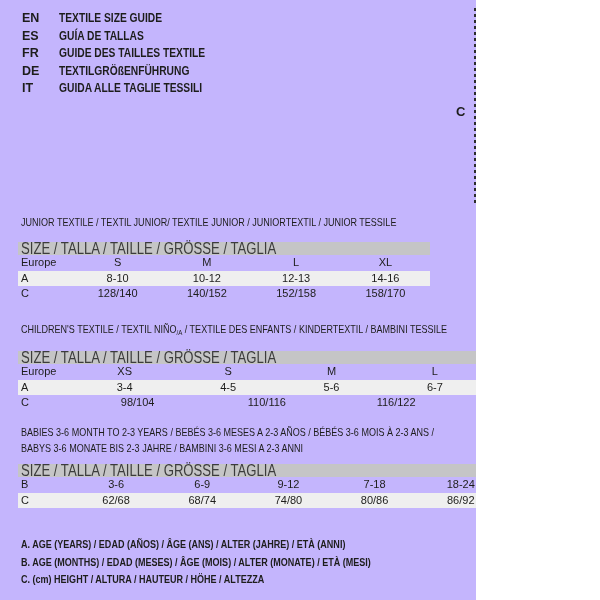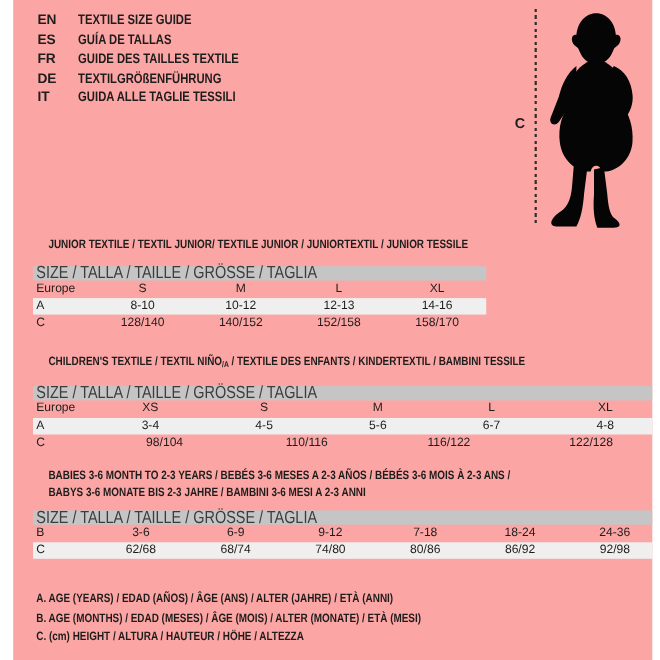--- a/index.html
+++ b/index.html
@@ -1,35 +1,35 @@
 <!DOCTYPE html>
 <html><head>
 <meta charset="utf-8">
 <style>
   html,body { margin:0; padding:0; background:#fff; }
   .page {
-    position:relative; width:581px; height:600px; background:#fca5a5;
-    font-family:"Liberation Sans", sans-serif; color:#1d1d1b; overflow:hidden;margin-left:12px;
+    position:relative; width:476px; height:600px; background:#c4b5fd;
+    font-family:"Liberation Sans", sans-serif; color:#1d1d1b; overflow:hidden;
   }
   .cond { display:inline-block; transform:scaleX(0.82); transform-origin:0 50%; white-space:nowrap; }
   .condTL { display:inline-block; transform:scaleX(0.82); transform-origin:0 0; white-space:nowrap; }
 
   
   .lang-list { position:absolute; left:22px; top:10px; }
   .lang-row { display:flex; height:17.5px; line-height:17.5px; font-weight:bold; font-size:12.5px; }
   .lang-code { width:37px; flex:0 0 37px; }
 
   
   .dash-line { position:absolute; left:474px; top:8px; width:2px; height:198px;
     background:repeating-linear-gradient(to bottom, #2d2d2d 0 3px, transparent 3px 6px); }
   .figure-c { position:absolute; left:456px; top:104px; font-weight:bold; font-size:13px; }
   .baby-svg { position:absolute; left:482px; top:8px; width:92px; height:200px; }
 
   
-  .tbl-title { position:absolute; left:32px; font-weight:bold; font-size:11px; line-height:16px; }
+  .tbl-title { position:absolute; left:21px; font-weight:normal; font-size:11px; line-height:16px; }
   .tbl { position:absolute; left:18px; }
   .size-bar { height:13px; line-height:13px; background:#c5c5c6; color:#3c3c3c; font-size:16px; padding-left:3px; }
   .trow { display:flex; height:15.5px; line-height:15.5px; font-size:11px; }
   .trow .lbl { flex:0 0 52px; padding-left:3px; }
   .trow .cell { flex:1; text-align:center; }
   .shade { background:#efefef; }
   .sub { font-size:7.5px; vertical-align:-2px; }
 
   
   .footnotes { position:absolute; left:21px; top:536px; font-weight:bold; font-size:11px; }

